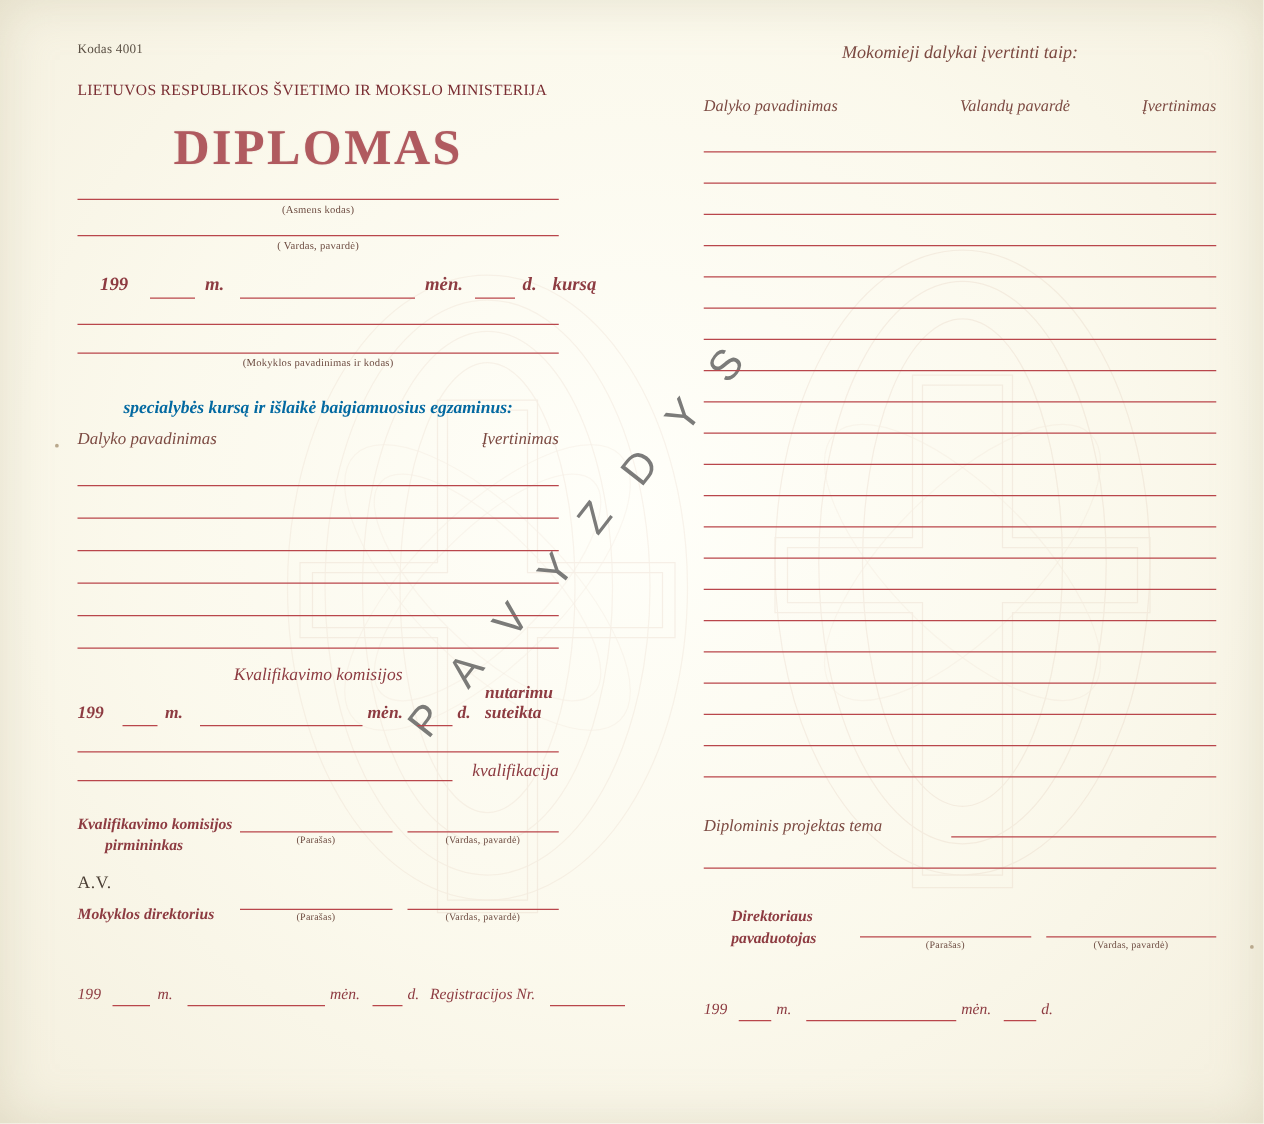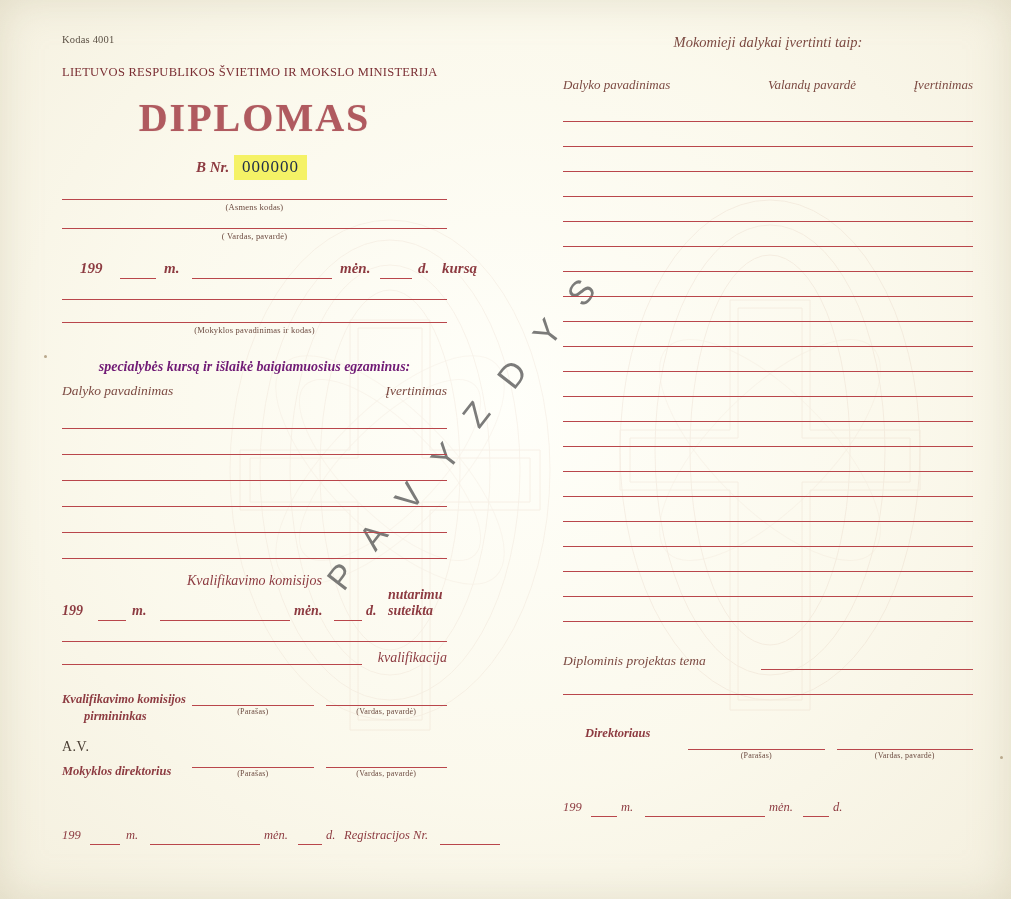--- a/index.html
+++ b/index.html
@@ -154,21 +154,21 @@
     position: absolute;
     bottom: 2px;
     border-bottom: 1px solid #b9464b;
     height: 0;
   }
 
   .italic-head {
     font-style: italic;
     font-weight: bold;
     font-size: 14px;
-    color: #701a75;
+    color: #0369a1;
     margin-top: 10px;
   }
   .col-head {
     font-style: italic;
     font-size: 13.5px;
     color: #7c4a42;
   }
   .row-heads {
     position: relative;
     height: 20px;
@@ -334,24 +334,20 @@
   </div>
 
   <div class="left-col">
 
     <div class="code">Kodas 4001</div>
 
     <div class="ministry">LIETUVOS RESPUBLIKOS ŠVIETIMO IR MOKSLO MINISTERIJA</div>
 
     <div class="diploma-title">DIPLOMAS</div>
 
-    <div class="bnr-row">
-      <span class="bnr-label">B Nr.</span>
-      <span class="bnr-value">000000</span>
-    </div>
 
     <div style="margin-top:18px;">
       <div class="rule rule-left"></div>
       <div class="caption">(Asmens kodas)</div>
     </div>
 
     <div style="margin-top:16px;">
       <div class="rule rule-left"></div>
       <div class="caption">( Vardas, pavardė)</div>
     </div>
@@ -498,20 +494,21 @@
       <span class="ul" style="width:212px;"></span>
     </div>
     <div style="margin-top:22px;">
       <div class="rule"></div>
     </div>
 
 
     <div class="sig-block" style="margin-top:30px;">
       <div class="sig-title" style="padding-left:22px;font-family:Liberation Serif, serif;">
         <div>Direktoriaus</div>
+        <div>pavaduotojas</div>
       </div>
       <div class="sig-lines" style="top:24px; width:285px;">
         <div class="ln">
           <div class="rule"></div>
           <div class="caption caption-sm">(Parašas)</div>
         </div>
         <div class="ln">
           <div class="rule"></div>
           <div class="caption caption-sm">(Vardas, pavardė)</div>
         </div>

